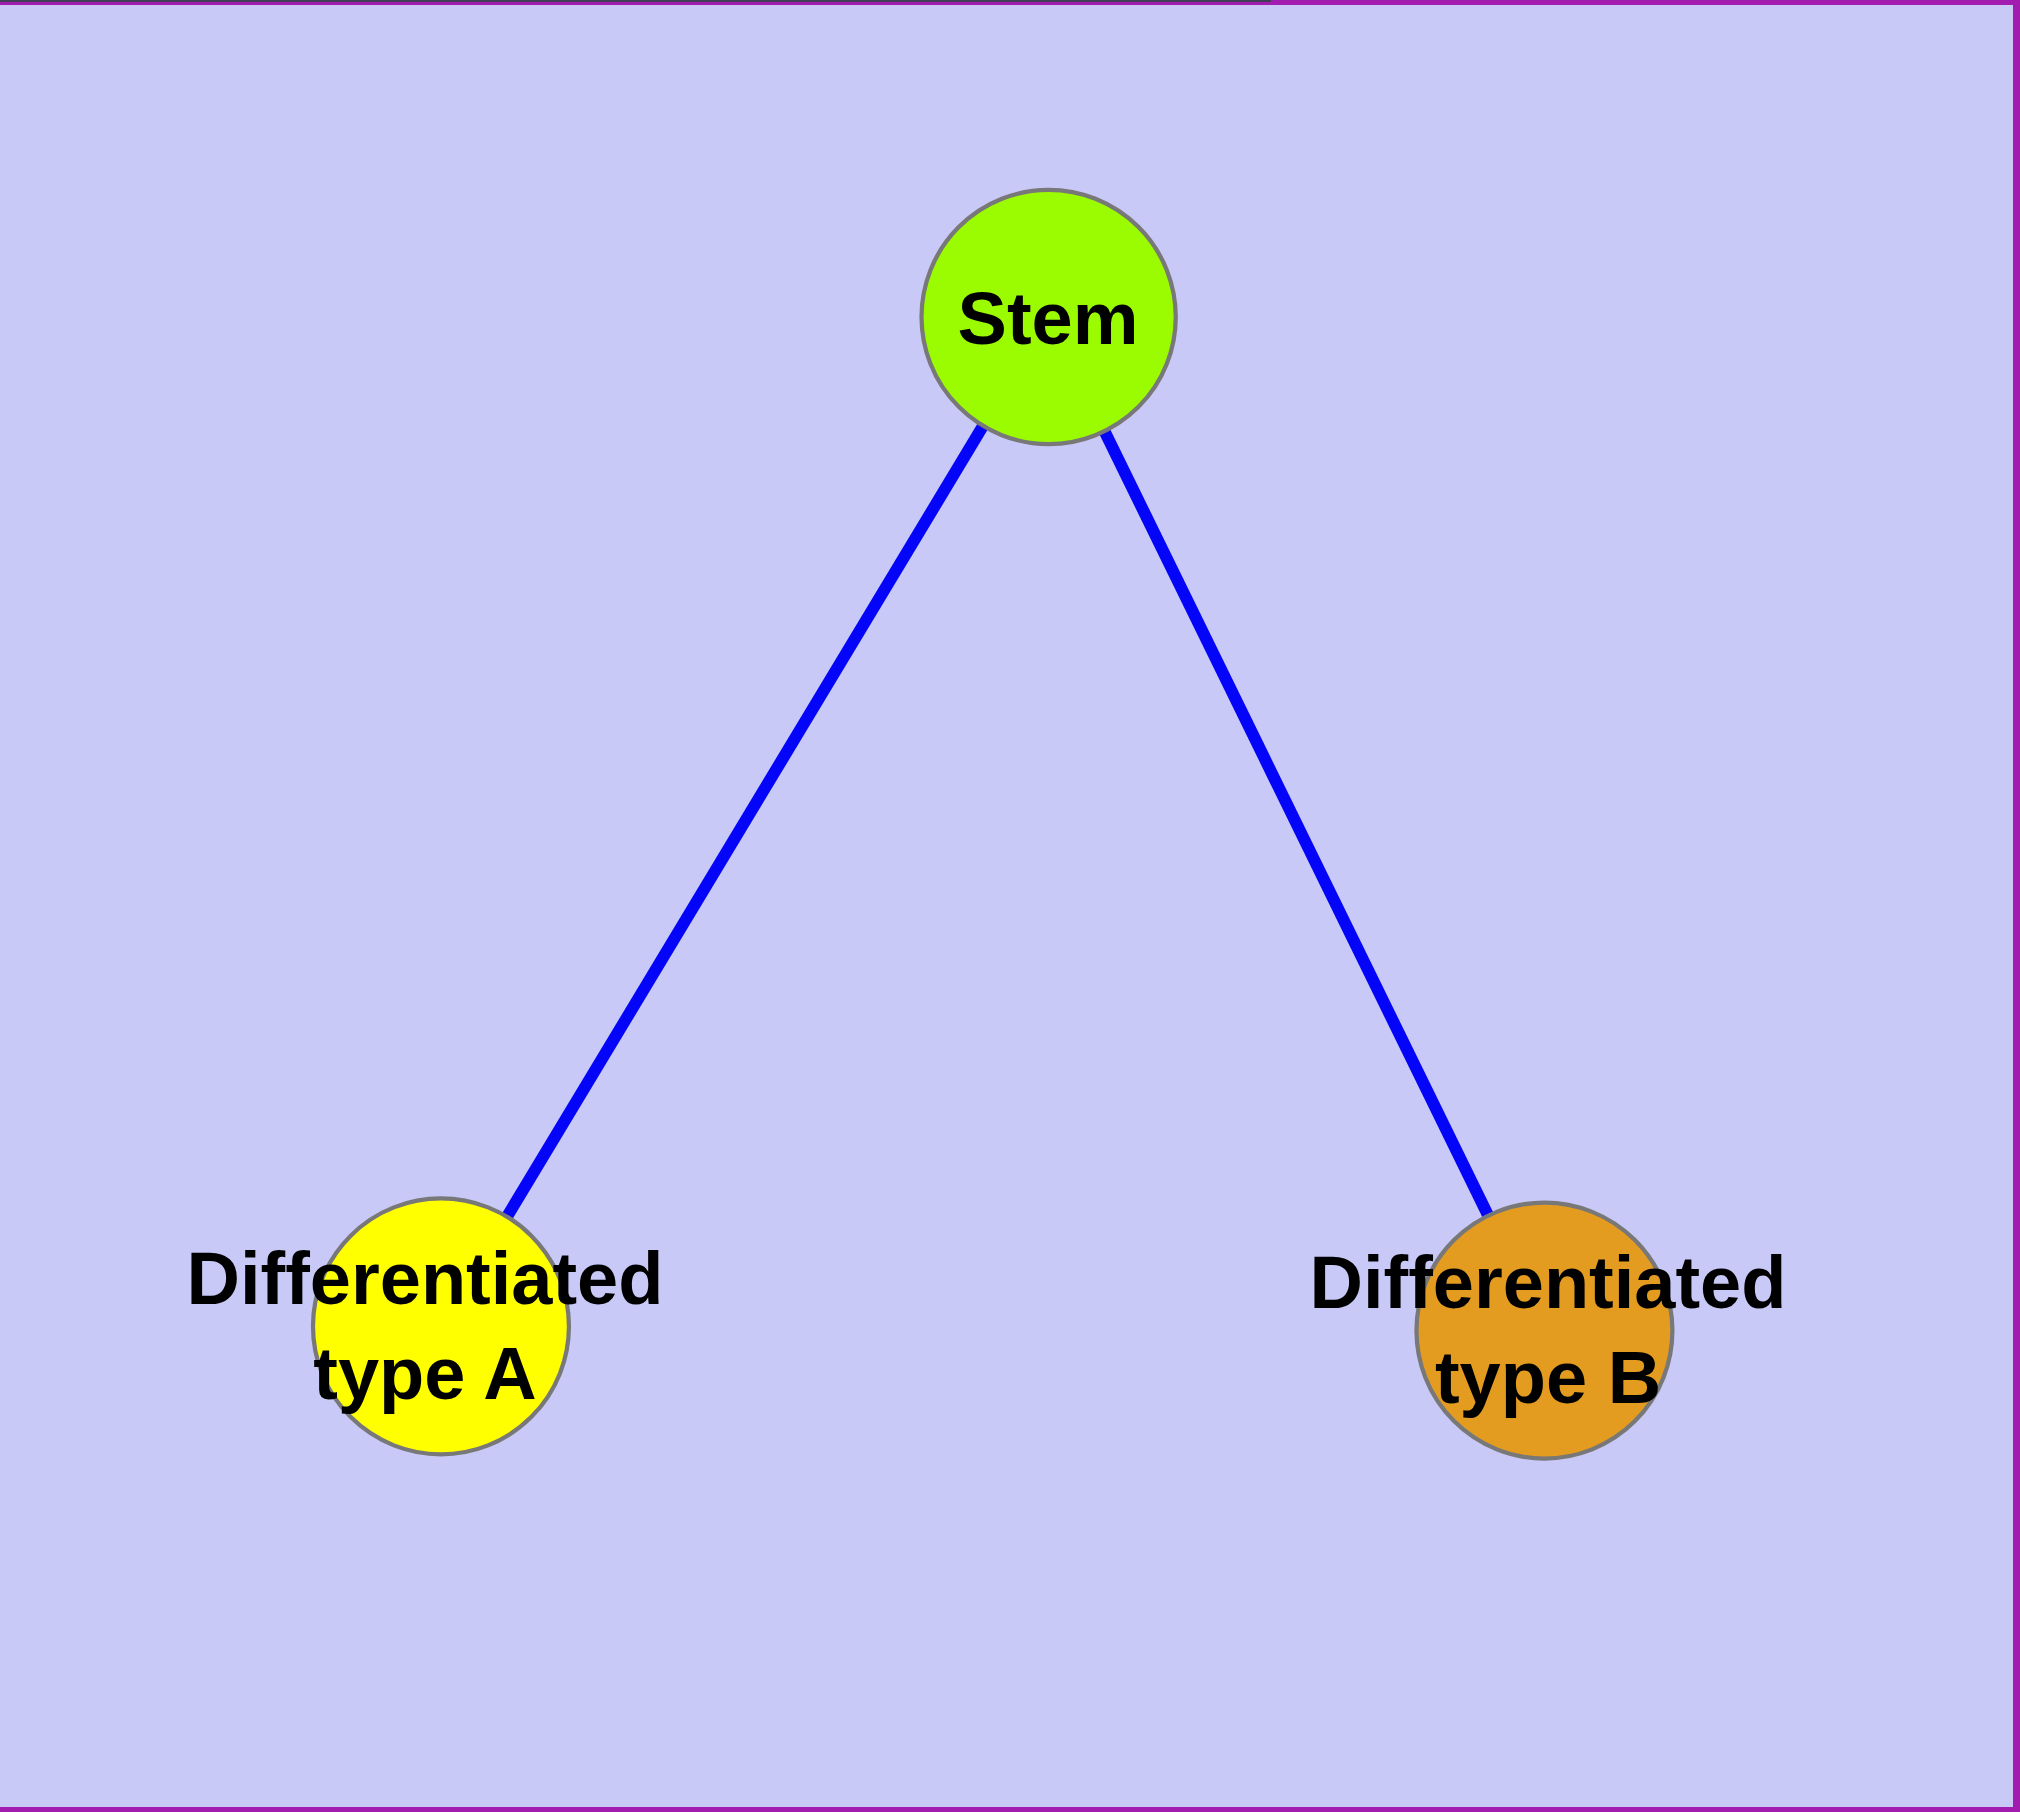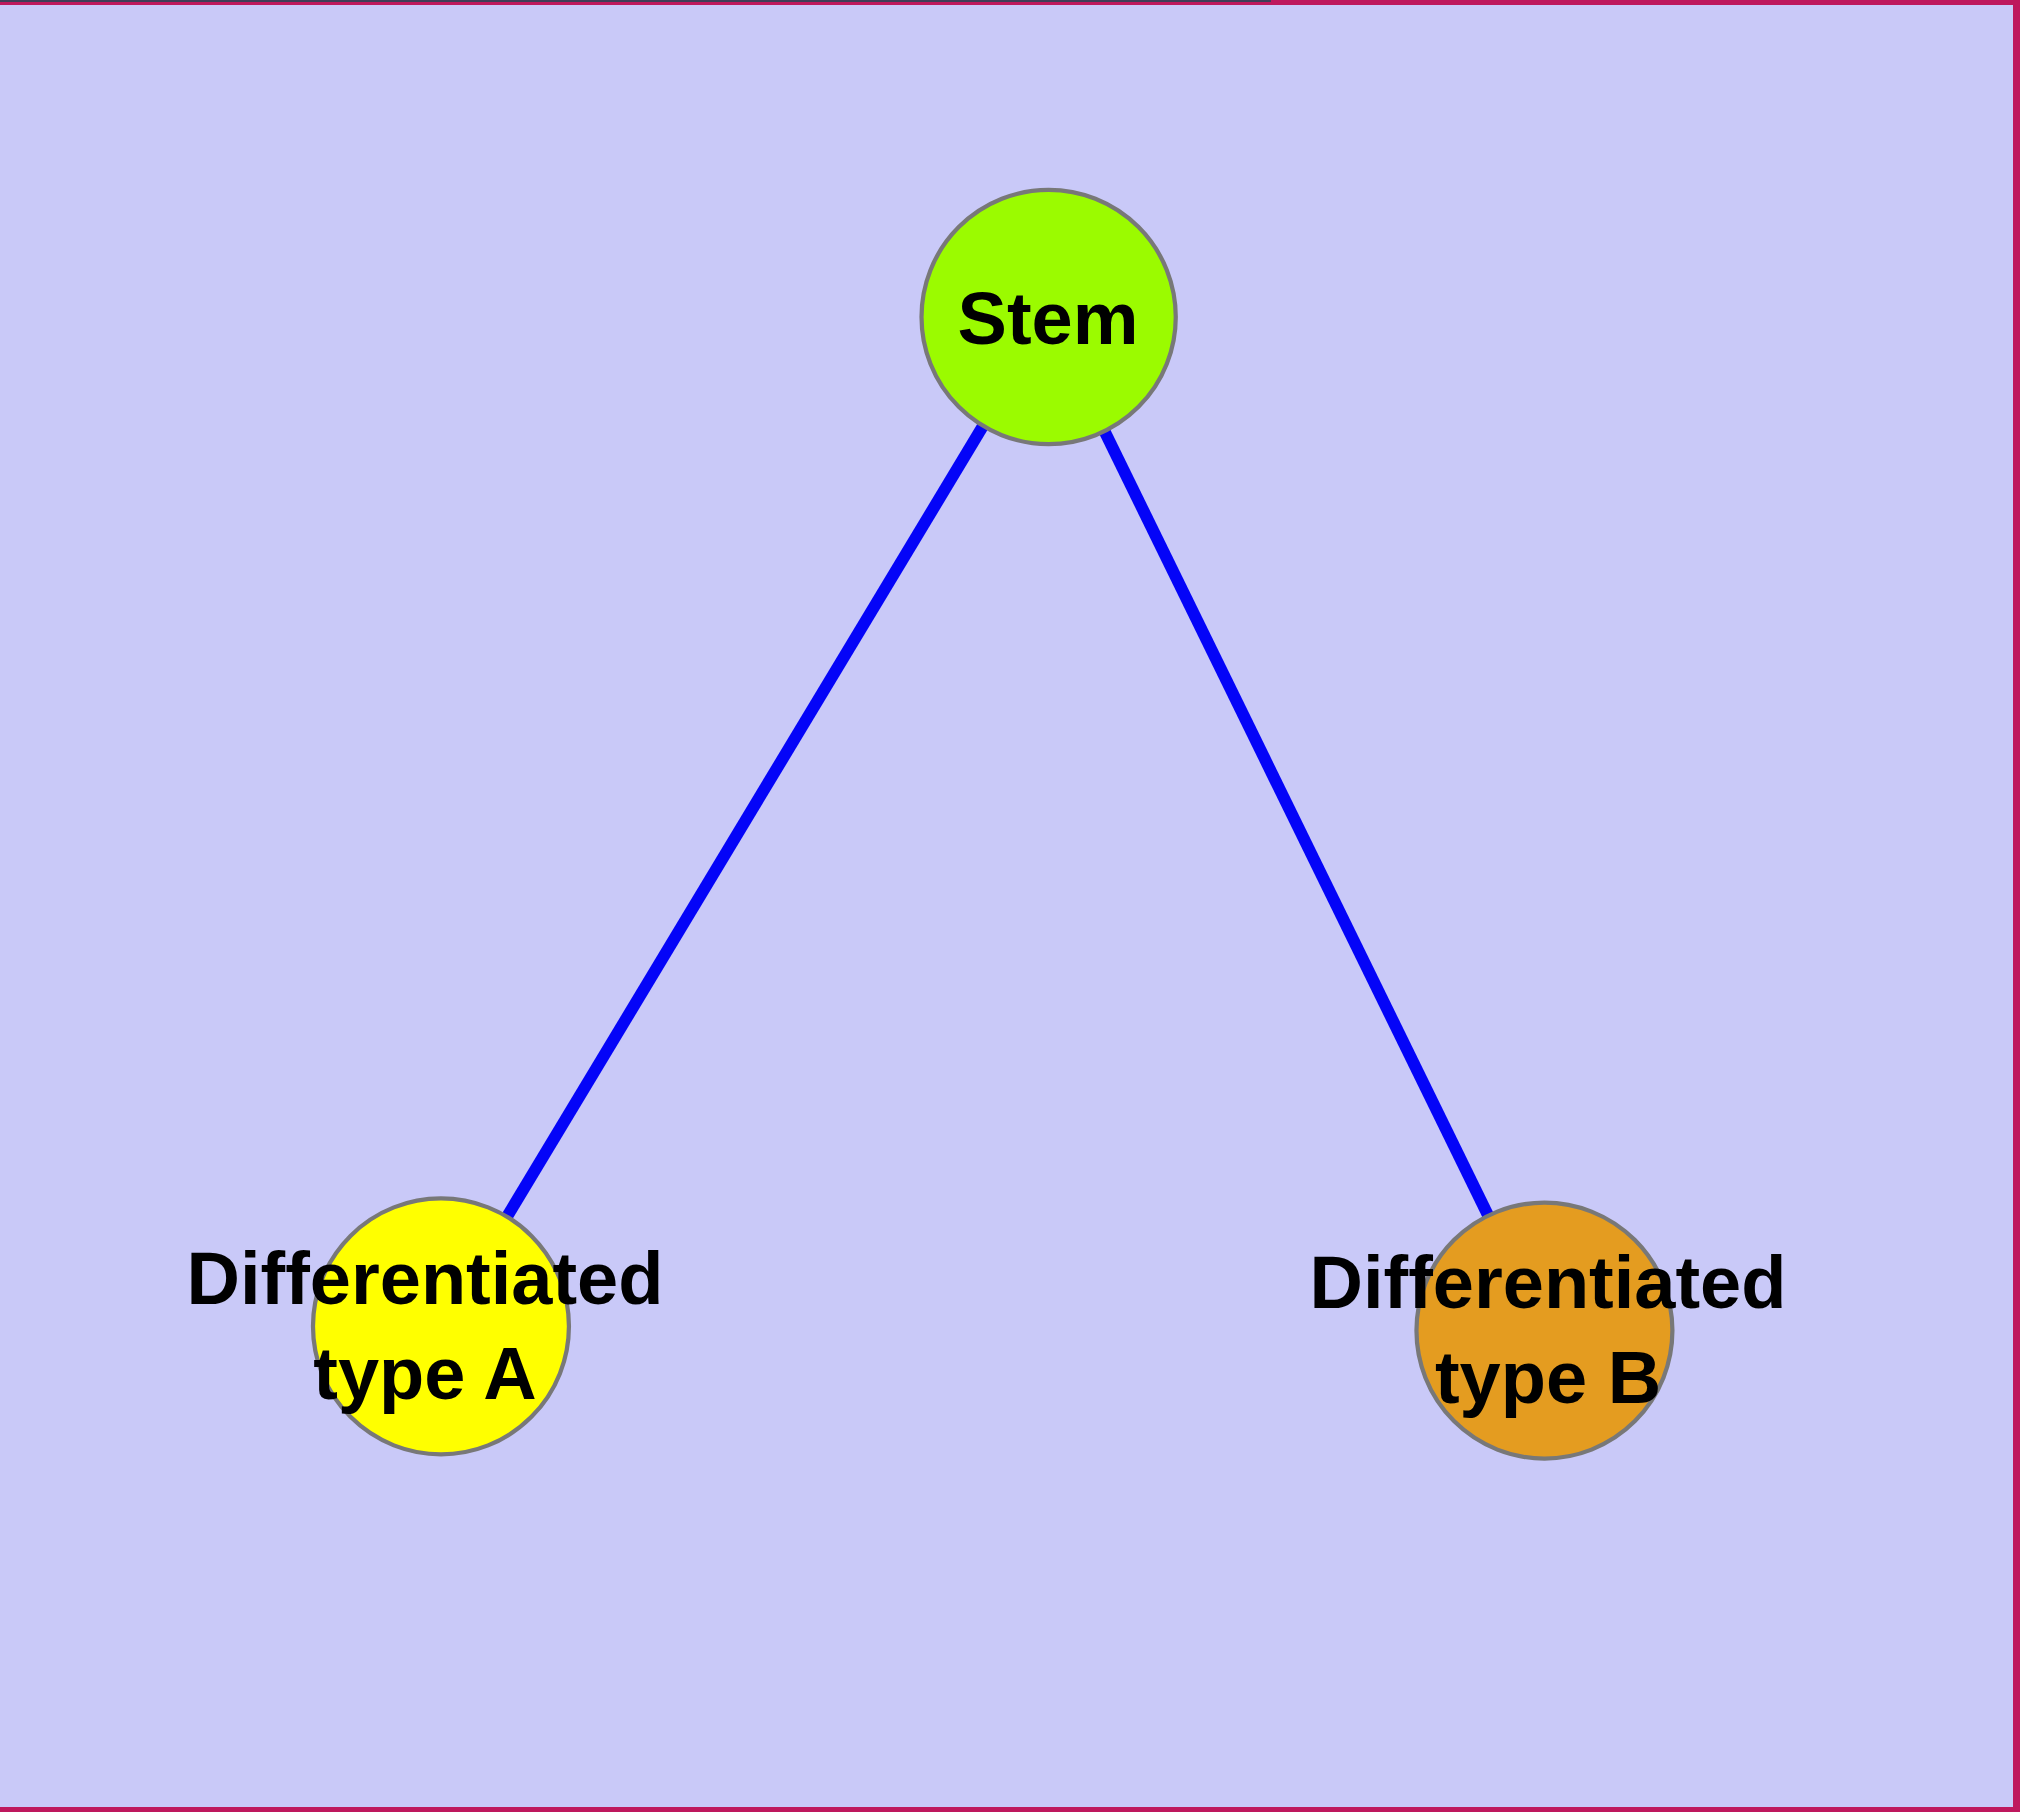--- a/index.html
+++ b/index.html
@@ -6,21 +6,21 @@
   html, body { margin: 0; padding: 0; }
   body {
     width: 2021px; height: 1812px;
     background: #ffffff;
     overflow: hidden;
     font-family: "Liberation Sans", sans-serif;
   }
   .page {
     position: relative;
     width: 2021px; height: 1812px;
-    background: #be185d;
+    background: #a21caf;
   }
   .top-line {
     position: absolute;
     left: 0; top: 0;
     width: 1271px; height: 1.7px;
   }
   .panel {
     position: absolute;
     left: 0; top: 5.1px;
     right: 8.5px; bottom: 5.1px;

